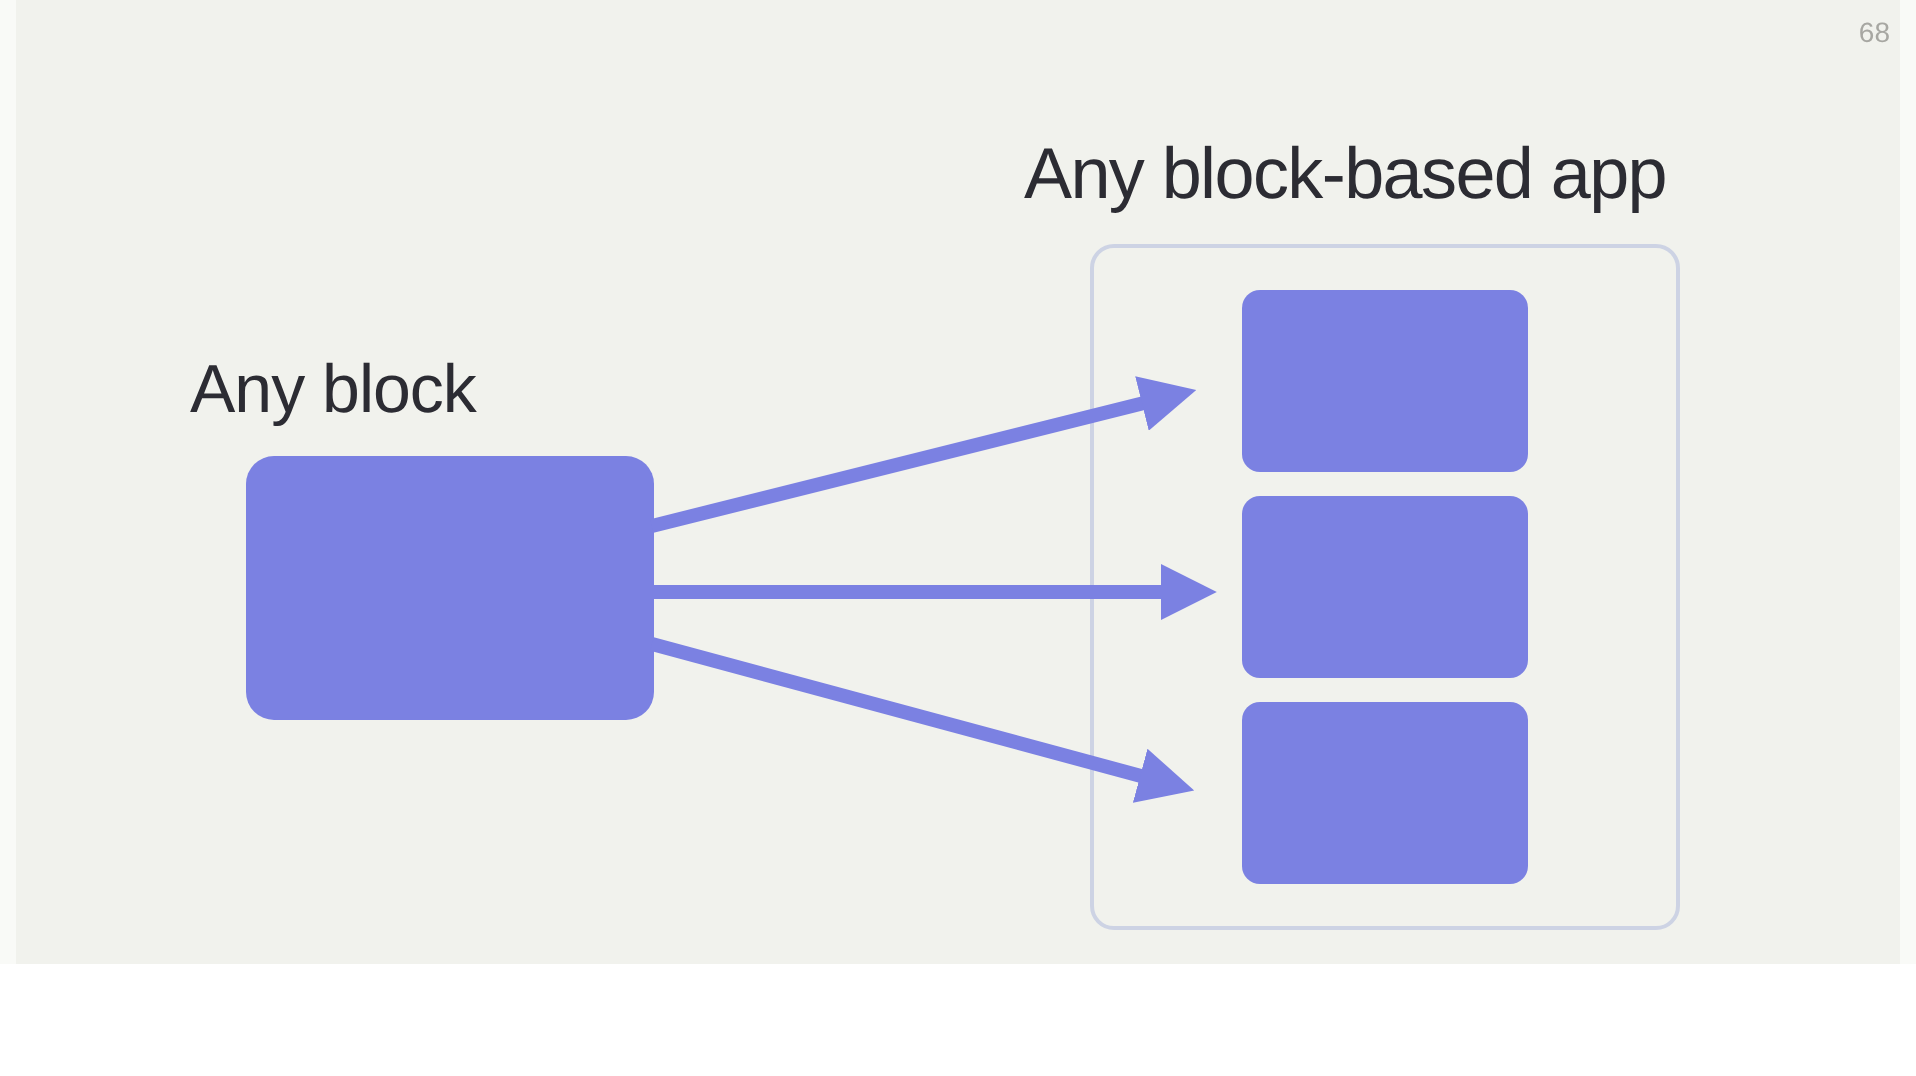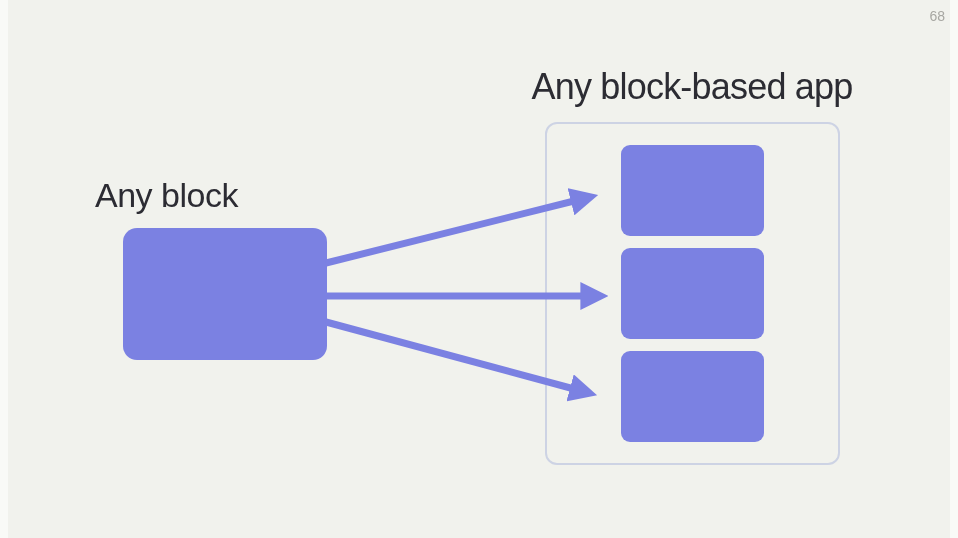--- a/index.html
+++ b/index.html
@@ -9,21 +9,21 @@
     --border-col: #cdd3e4;
     --text: #2c2c33;
     --page-num: #a7a7a2;
     --edge: #f9faf7;
   }
   * { box-sizing: border-box; }
   html, body { margin: 0; padding: 0; background: #ffffff; }
   .slide {
     position: relative;
     width: 958px;
-    height: 538px;
+    height: 482px;
     background: var(--bg);
     font-family: "Liberation Sans", sans-serif;
     overflow: hidden;
   }
   .edge-strip {
     position: absolute; top: 0; bottom: 0; width: 8px;
     background: var(--edge);
   }
   .edge-strip.left { left: 0; }
   .edge-strip.right { right: 0; }
@@ -36,21 +36,21 @@
     text-align: left; font-size: 34px; font-weight: 500;
     letter-spacing: -0.5px; color: var(--text);
   }
   .src-block {
     position: absolute; left: 123px; top: 228px;
     width: 204px; height: 132px;
     background: var(--purple); border-radius: 14px;
   }
   .app-title {
     position: absolute; left: 512px; top: 66px; width: 360px;
-    text-align: center; font-size: 36px; font-weight: 500;
+    font-size: 36px; font-weight: 500;
     letter-spacing: -0.8px; color: var(--text);
   }
   .app-container {
     position: absolute; left: 545px; top: 122px;
     width: 295px; height: 343px;
     border: 2px solid var(--border-col);
     border-radius: 12px;
   }
   .app-block {
     position: absolute; left: 74px;

